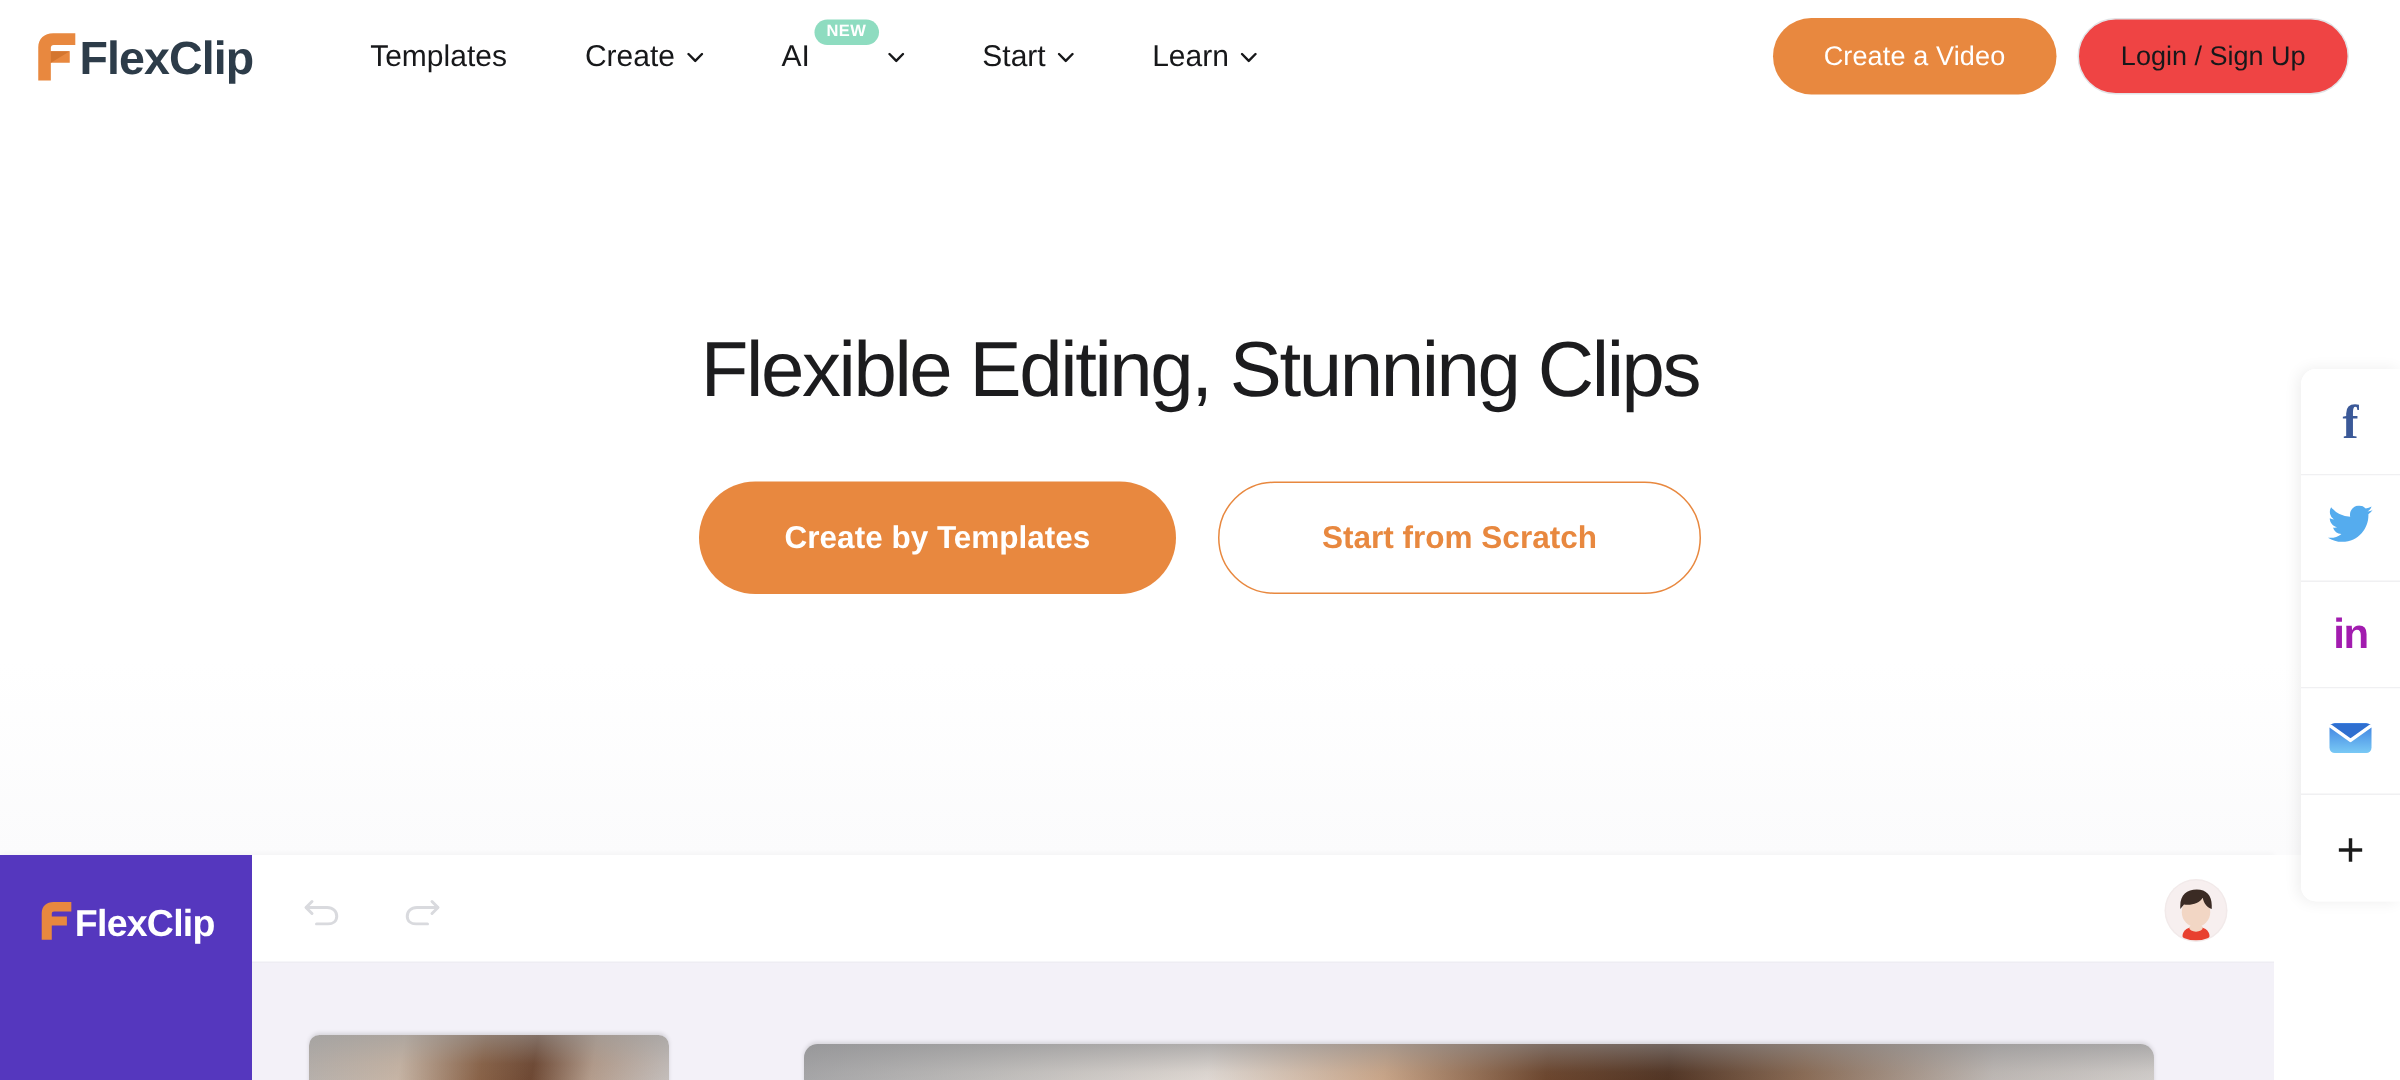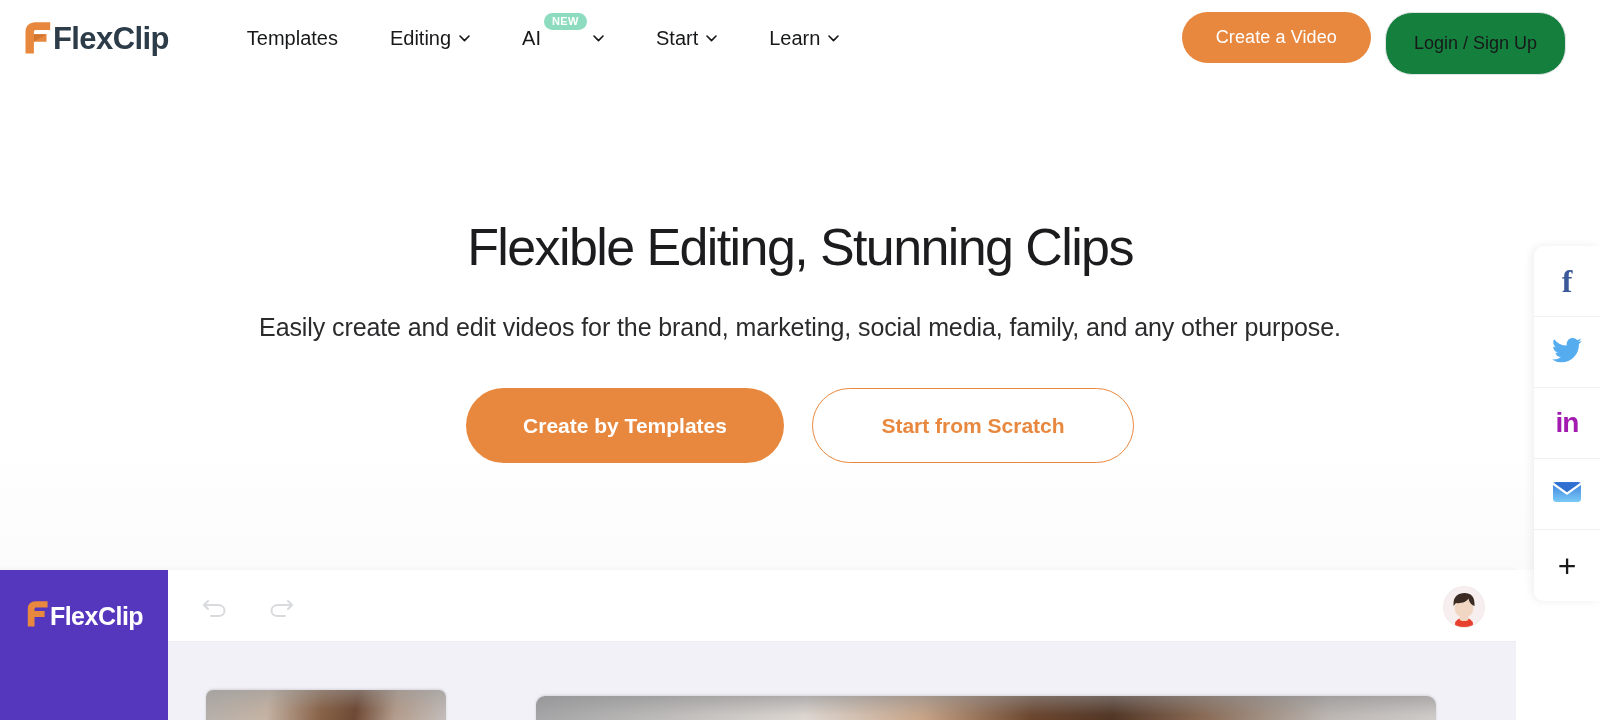--- a/index.html
+++ b/index.html
@@ -104,27 +104,27 @@
     font-weight: 500;
     border: none;
     border-radius: 27px;
     height: 51px;
     padding: 0 34px;
     cursor: pointer;
     font-family: inherit;
     letter-spacing: 0.1px;
   }
   .btn-login {
-    background: #15803d;
+    background: #ef4444;
     color: #17181a;
     font-size: 18px;
     font-weight: 400;
     border: 1px solid #e2e3e6;
     border-radius: 27px;
-    height: 63px;
+    height: 51px;
     padding: 0 28px;
     margin-left: 14px;
     cursor: pointer;
     font-family: inherit;
   }
 
   
   .hero {
     position: absolute;
     top: 76px; left: 0;
@@ -350,21 +350,21 @@
       <span class="logo-text">FlexClip</span>
     </div>
 
     <div class="nav">
 
       <div class="nav-item">
         <span class="nav-label">Templates</span>
       </div>
 
       <div class="nav-item">
-        <span class="nav-label">Editing</span>
+        <span class="nav-label">Create</span>
         <span class="chev">
           <svg width="11" height="7" viewBox="0 0 11 7">
               <path d="M1 1 L5.5 5.6 L10 1" stroke="#17181a" stroke-width="1.6" fill="none" stroke-linecap="round" stroke-linejoin="round"></path>
             </svg>
         </span>
       </div>
 
       <div class="nav-item nav-ai">
         <span class="nav-label">AI</span>
         <span class="new-badge">NEW</span>
@@ -396,21 +396,20 @@
     </div>
 
     <div class="header-actions">
       <button class="btn-create-video">Create a Video</button>
       <button class="btn-login">Login / Sign Up</button>
     </div>
   </div>
 
   <div class="hero">
     <h1 class="hero-title">Flexible Editing, Stunning Clips</h1>
-    <p class="hero-sub">Easily create and edit videos for the brand, marketing, social media, family, and any other purpose.</p>
     <div class="hero-ctas">
       <button class="cta-primary">Create by Templates</button>
       <button class="cta-secondary">Start from Scratch</button>
     </div>
   </div>
 
   <div class="social-rail">
 
     <div class="social-btn">
       <span class="fb-glyph">f</span>

